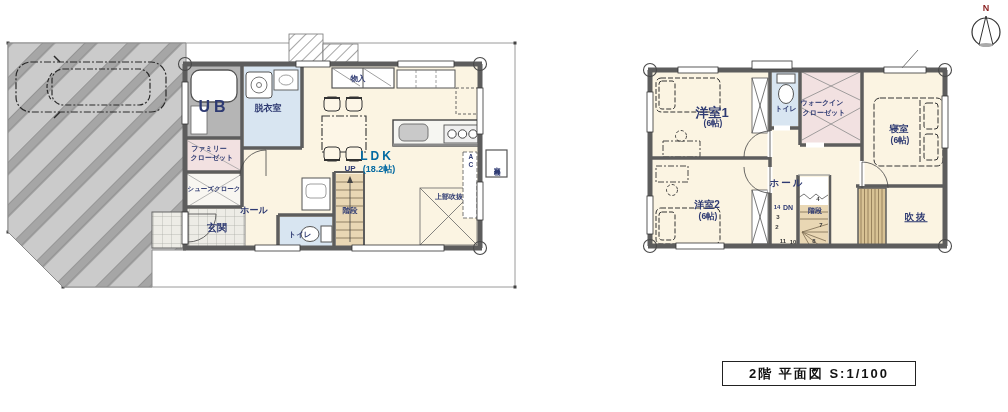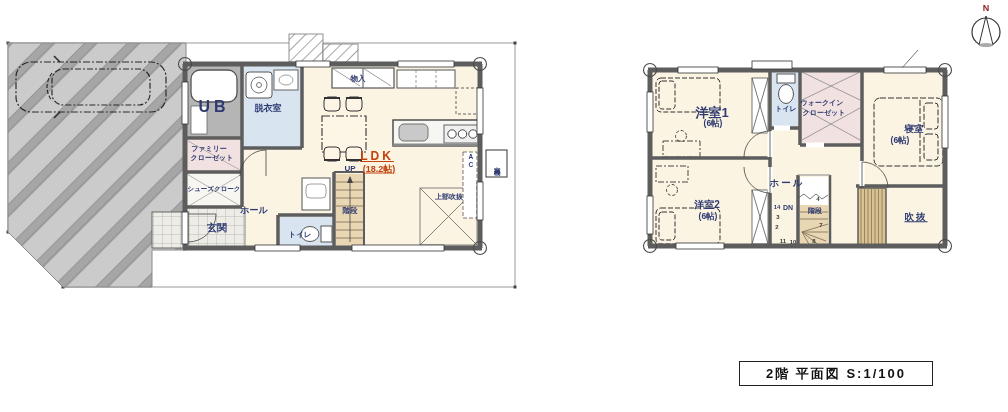--- a/index.html
+++ b/index.html
@@ -6,32 +6,32 @@
   .canvas{
     position:relative;width:1008px;height:412px;background:#ffffff;overflow:hidden;
     font-family:"Liberation Sans","DejaVu Sans",sans-serif;
   }
   .plan-svg{position:absolute;left:0;top:0;width:1008px;height:412px;}
   .labels{position:absolute;left:0;top:0;width:1008px;height:412px;pointer-events:none;}
   .lbl{
     position:absolute;transform:translate(-50%,-50%);
     color:#2e3a72;font-weight:bold;white-space:nowrap;line-height:1;
   }
-  .lbl-dark{color:#c2410c;text-decoration:underline;}
+  .lbl-dark{color:#0369a1;}
   .num{
     position:absolute;transform:translate(-50%,-50%);
     color:#3a3a3a;font-size:6px;font-weight:bold;white-space:nowrap;line-height:1;
   }
   .vert{
     writing-mode:vertical-rl;text-orientation:upright;letter-spacing:1px;
   }
   .caption-box{
     position:absolute;display:flex;align-items:center;justify-content:center;
     background:#ffffff;border:1.2px solid #222;color:#111;
-    font-size:13px;font-weight:bold;letter-spacing:2px;white-space:nowrap;margin-left:17px;
+    font-size:13px;font-weight:bold;letter-spacing:2px;white-space:nowrap;
   }
   .north{
     position:absolute;transform:translate(-50%,-50%);
     color:#8b2222;font-size:9px;font-weight:bold;
   }
 </style>
 </head>
 <body>
 
 <div class="canvas">
@@ -377,21 +377,21 @@
   <span class="lbl vert" style="left:470px;top:161px;font-size:6.5px;">AC</span>
   <span class="lbl vert" style="left:497px;top:163px;font-size:6.5px;">室外機</span>
 
   <span class="lbl" style="left:712px;top:112px;font-size:13px;">洋室1</span>
   <span class="lbl" style="left:713px;top:123px;font-size:8.5px;">(6帖)</span>
   <span class="lbl" style="left:707px;top:205px;font-size:10px;">洋室2</span>
   <span class="lbl" style="left:708px;top:216px;font-size:8.5px;">(6帖)</span>
   <span class="lbl" style="left:786px;top:108px;font-size:7px;">トイレ</span>
   <span class="lbl" style="left:822px;top:102px;font-size:7px;">ウォークイン</span>
   <span class="lbl" style="left:824px;top:112px;font-size:7px;">クローゼット</span>
-  <span class="lbl" style="left:899px;top:129px;font-size:9.5px;margin-left:15px;">寝室</span>
+  <span class="lbl" style="left:899px;top:129px;font-size:9.5px;">寝室</span>
   <span class="lbl" style="left:900px;top:140px;font-size:8.5px;">(6帖)</span>
   <span class="lbl" style="left:787px;top:183px;font-size:9.5px;letter-spacing:2px;">ホール</span>
   <span class="lbl" style="left:777px;top:207px;font-size:6px;">14</span>
   <span class="lbl" style="left:788px;top:207px;font-size:7px;">DN</span>
   <span class="lbl" style="left:815px;top:210px;font-size:7px;">階段</span>
   <span class="num" style="left:778px;top:217px;">3</span>
   <span class="num" style="left:777px;top:227px;">2</span>
   <span class="num" style="left:783px;top:241px;">11</span>
   <span class="num" style="left:793px;top:242px;">10</span>
   <span class="num" style="left:814px;top:241px;">8</span>

